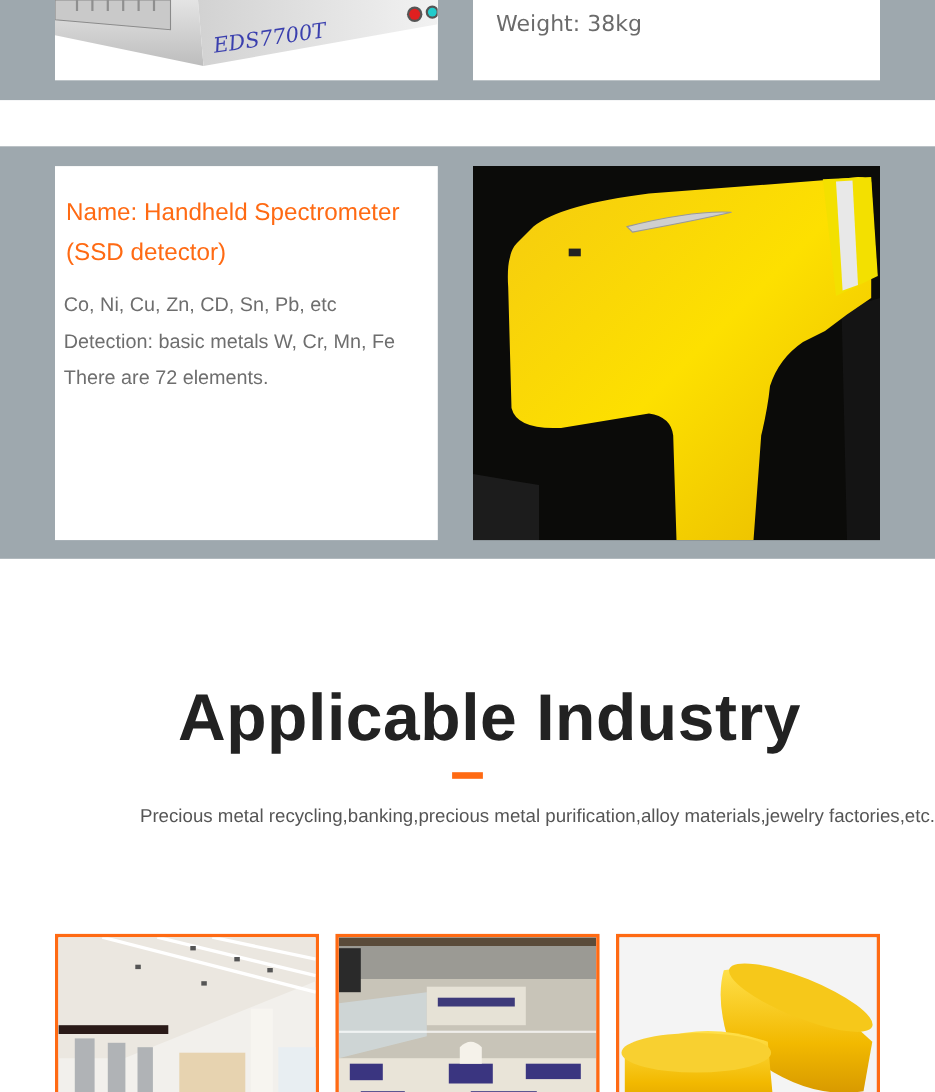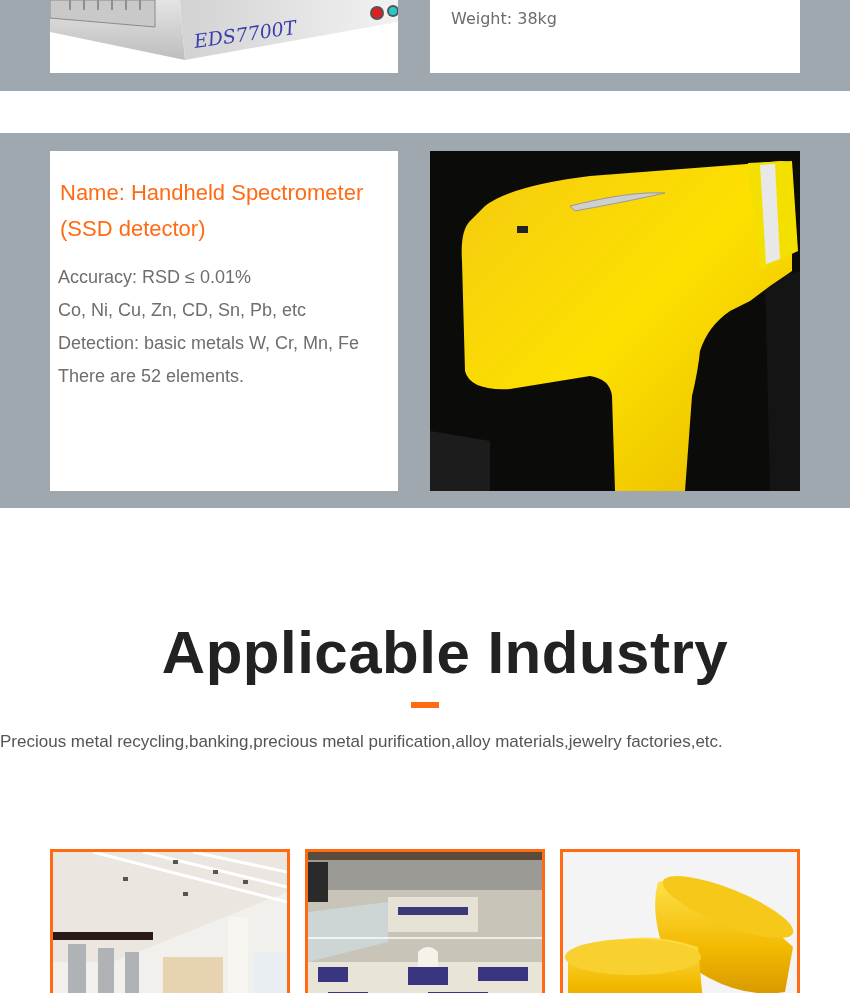--- a/index.html
+++ b/index.html
@@ -12,21 +12,21 @@
     .band-mid { top: 133px; height: 375px; }
 
     .card { position: absolute; background: #ffffff; overflow: hidden; }
 
     
     .device-img { left: 50px; top: 0; width: 348px; height: 73px; background: #ffffff; }
     .device-img svg { display: block; }
     .spec-card-top { left: 430px; top: 0; width: 370px; height: 73px; }
     .spec-card-top .weight {
       position: absolute; left: 21px; top: 9px;
-      font-family: "DejaVu Sans", sans-serif; font-size: 16px; color: #6b6b6b;
+      font-family: "DejaVu Sans", sans-serif; font-size: 20px; color: #6b6b6b;
     }
 
     
     .spec-card { left: 50px; top: 151px; width: 348px; height: 340px; }
     .spec-card .name {
       position: absolute; left: 10px; top: 24px; width: 336px;
       font-size: 22px; line-height: 36px; color: #ff6a13;
     }
     .spec-card ul { list-style: none; position: absolute; left: 8px; top: 110px; width: 336px; }
     .spec-card li { font-size: 18px; line-height: 33px; color: #6e6e6e; white-space: nowrap; }
@@ -34,21 +34,21 @@
     .gun-img { left: 430px; top: 151px; width: 370px; height: 340px; background: #0a0a08; }
     .gun-img svg { display: block; }
 
     
     .section-title {
       position: absolute; left: 0; top: 618px; width: 850px; text-align: center;
       font-size: 60px; font-weight: bold; color: #222222; letter-spacing: 0.5px; padding-left: 40px;
     }
     .title-bar { position: absolute; left: 411px; top: 702px; width: 28px; height: 6px; background: #ff6a13; }
     .section-desc {
-      position: absolute; left: 0; top: 728px; width: 850px; text-align: left;
+      position: absolute; left: 0; top: 728px; width: 850px; text-align: right;
       font-size: 17px; line-height: 28px; color: #555555;
     }
 
     .industry-tile {
       position: absolute; top: 849px; width: 240px; height: 160px;
       border: 3px solid #ff6a13; overflow: hidden; background: #eee;
     }
     .industry-tile svg { display: block; }
     .tile-1 { left: 50px; }
     .tile-2 { left: 305px; }
@@ -91,24 +91,23 @@
   </div>
   <div class="card spec-card-top">
     <div class="weight">Weight: 38kg</div>
   </div>
 </div>
 
 <div class="band band-mid">
   <div class="card spec-card" style="top:18px;">
     <div class="name">Name: Handheld Spectrometer (SSD detector)</div>
     <ul>
-      <li>Accuracy: RSD ≤ 0.01%</li>
       <li>Co, Ni, Cu, Zn, CD, Sn, Pb, etc</li>
       <li>Detection: basic metals W, Cr, Mn, Fe</li>
-      <li>There are 52 elements.</li>
+      <li>There are 72 elements.</li>
     </ul>
   </div>
   <div class="card gun-img" style="top:18px;">
     <svg width="370" height="340" viewBox="0 0 370 340">
       <defs>
         <linearGradient id="yel" x1="0" y1="0" x2="1" y2="1">
           <stop offset="0" stop-color="#f5cb10"></stop>
           <stop offset="0.5" stop-color="#fde000"></stop>
           <stop offset="1" stop-color="#e8b800"></stop>
         </linearGradient>

